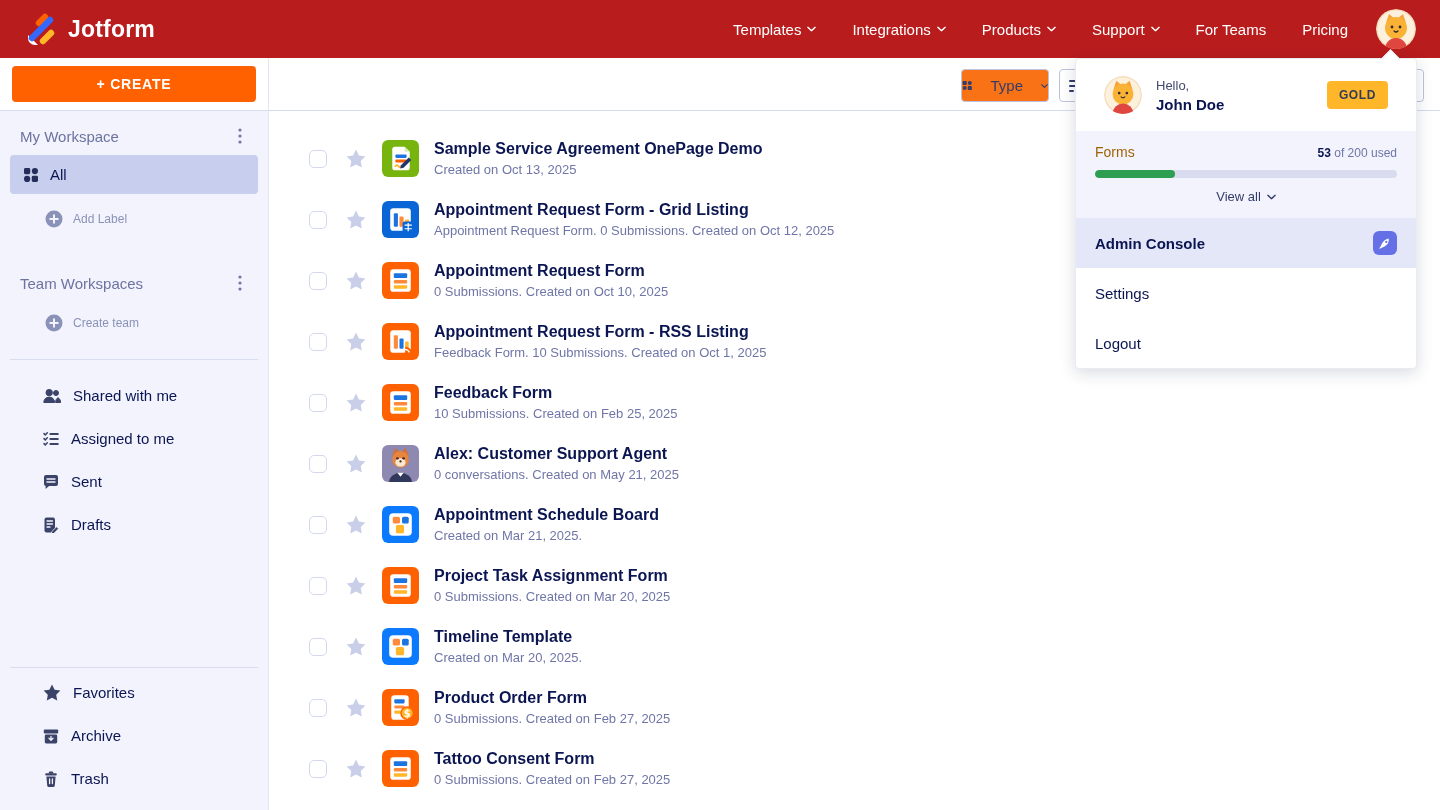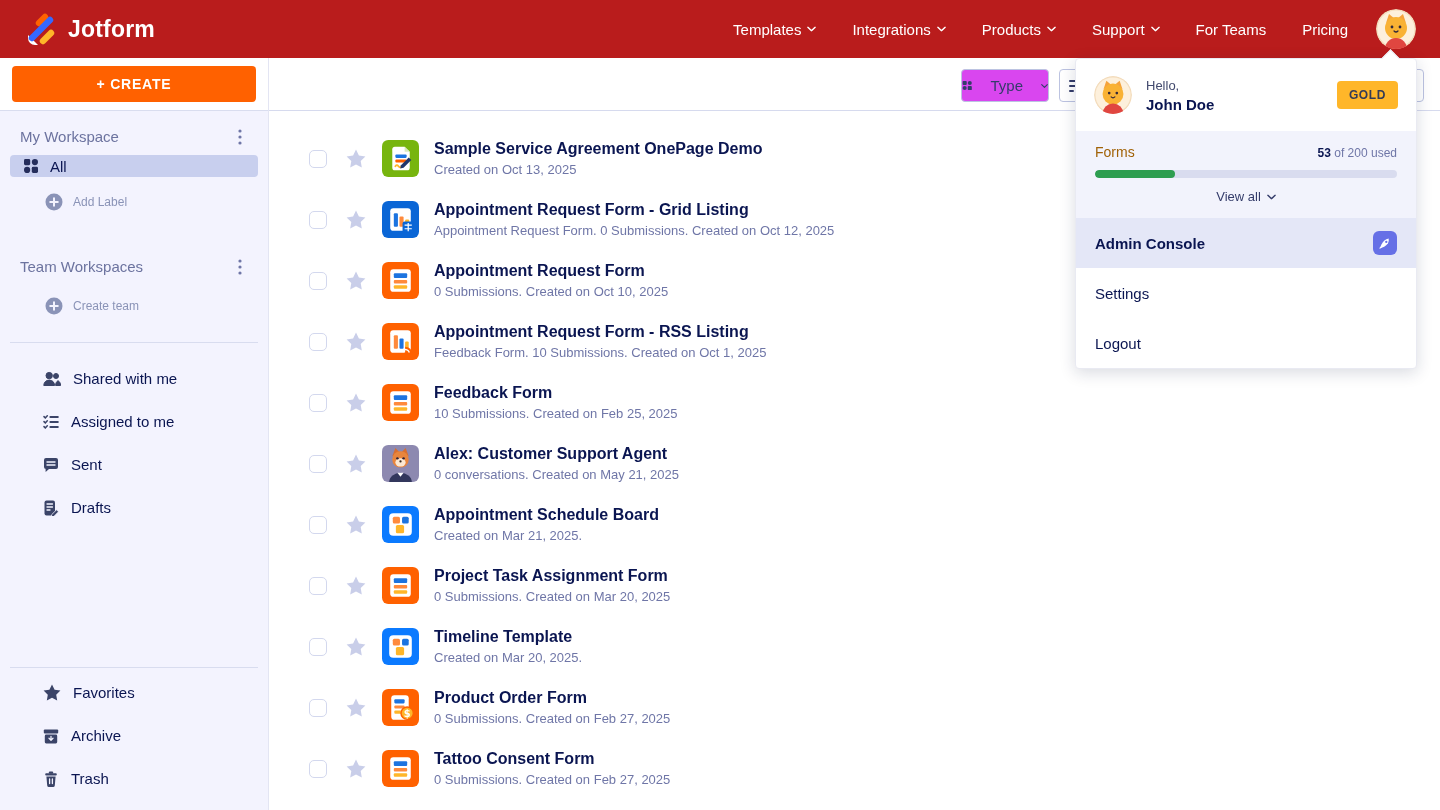--- a/index.html
+++ b/index.html
@@ -30,44 +30,44 @@
   }
   .sidebar-top {
     height:53px; background:#fff; border-bottom:1px solid #d9ddef;
     display:flex; align-items:center; padding:0 12px;
   }
   .create-btn {
     width:245px; height:36px; background:#ff6100; color:#fff; border:none;
     border-radius:4px; font-family:inherit; font-size:14px; font-weight:bold;
     letter-spacing:.8px; cursor:pointer;
   }
-  .ws-header { display:flex; align-items:flex-end; justify-content:space-between;
+  .ws-header { display:flex; align-items:flex-start; justify-content:space-between;
     padding:0 20px; margin-top:17px; }
   .ws-title { font-size:15px; font-weight:500; color:#6c739f; }
   .kebab { width:16px; height:16px; cursor:pointer; display:flex; align-items:center; justify-content:center; }
   .side-item-all {
-    margin:10px 10px 0; height:22px; background:#c8cfee; border-radius:4px;
+    margin:10px 10px 0; height:39px; background:#c8cfee; border-radius:4px;
     display:flex; align-items:center; padding:0 13px; cursor:pointer;
   }
   .side-item-all .lbl { font-size:15px; font-weight:500; color:#0a1551; margin-left:11px; }
   .side-add {
     display:flex; align-items:center; margin:16px 0 0 45px; cursor:pointer;
   }
   .side-add .lbl { font-size:12px; color:#8a93b7; margin-left:10px; }
   .divider { height:1px; background:#d8dcef; margin:0 10px; }
   .side-nav-item { display:flex; align-items:center; margin-left:43px; height:43px; cursor:pointer; }
   .side-nav-item .lbl { font-size:15px; font-weight:500; color:#0a1551; margin-left:12px; }
   .icn { flex:0 0 auto; }
 
   
   .main { position:absolute; top:58px; left:269px; width:1171px; height:752px; background:#fff; }
   .toolbar { height:53px; background:#fff; border-bottom:1px solid #d6daee; position:relative; }
   .type-btn {
     position:absolute; left:692px; top:11px; width:88px; height:33px;
-    background:#d946ef; border:1px solid #bcc3e1; border-radius:4px;
+    background:#f97316; border:1px solid #bcc3e1; border-radius:4px;
     display:flex; align-items:center; justify-content:center; gap:18px;
     font-family:inherit; font-size:15px; color:#343c6a; cursor:pointer;
   }
   .sort-btn {
     position:absolute; left:790px; top:11px; width:40px; height:33px;
     background:#fff; border:1px solid #bcc3e1; border-radius:4px;
     display:flex; align-items:center; padding-left:9px; cursor:pointer;
   }
   .edge-btn {
     position:absolute; left:1135px; top:11px; width:20px; height:33px;
@@ -91,21 +91,21 @@
   .dropdown {
     position:absolute; left:1075px; top:58px; width:342px;
     background:#fff; border:1px solid #e9eaf2; border-radius:4px;
     box-shadow:0 4px 16px rgba(21,30,70,.16); z-index:40;
   }
   .dropdown .caret {
     position:absolute; top:-7px; left:308px; width:13px; height:13px;
     background:#fff; transform:rotate(45deg);
     border-left:1px solid #e9eaf2; border-top:1px solid #e9eaf2;
   }
-  .dd-user { display:flex; align-items:center; padding:17px 18px; }
+  .dd-user { display:flex; align-items:center; padding:17px 28px; }
   .dd-avatar { width:38px; height:38px; border-radius:50%; flex:0 0 auto; }
   .dd-hello { margin-left:14px; }
   .dd-hello .greet { font-size:13px; color:#424a6e; }
   .dd-hello .name { font-size:15px; font-weight:bold; color:#0a1551; margin-top:3px; }
   .dd-badge {
     margin-left:auto; background:#ffb629; color:#333a56; font-size:12px;
     font-weight:bold; letter-spacing:.6px; border-radius:4px; padding:7px 12px; cursor:pointer;
   }
   .dd-usage { background:#f2f3fc; padding:13px 19px 8px; }
   .dd-usage-row { display:flex; justify-content:space-between; align-items:baseline; }

